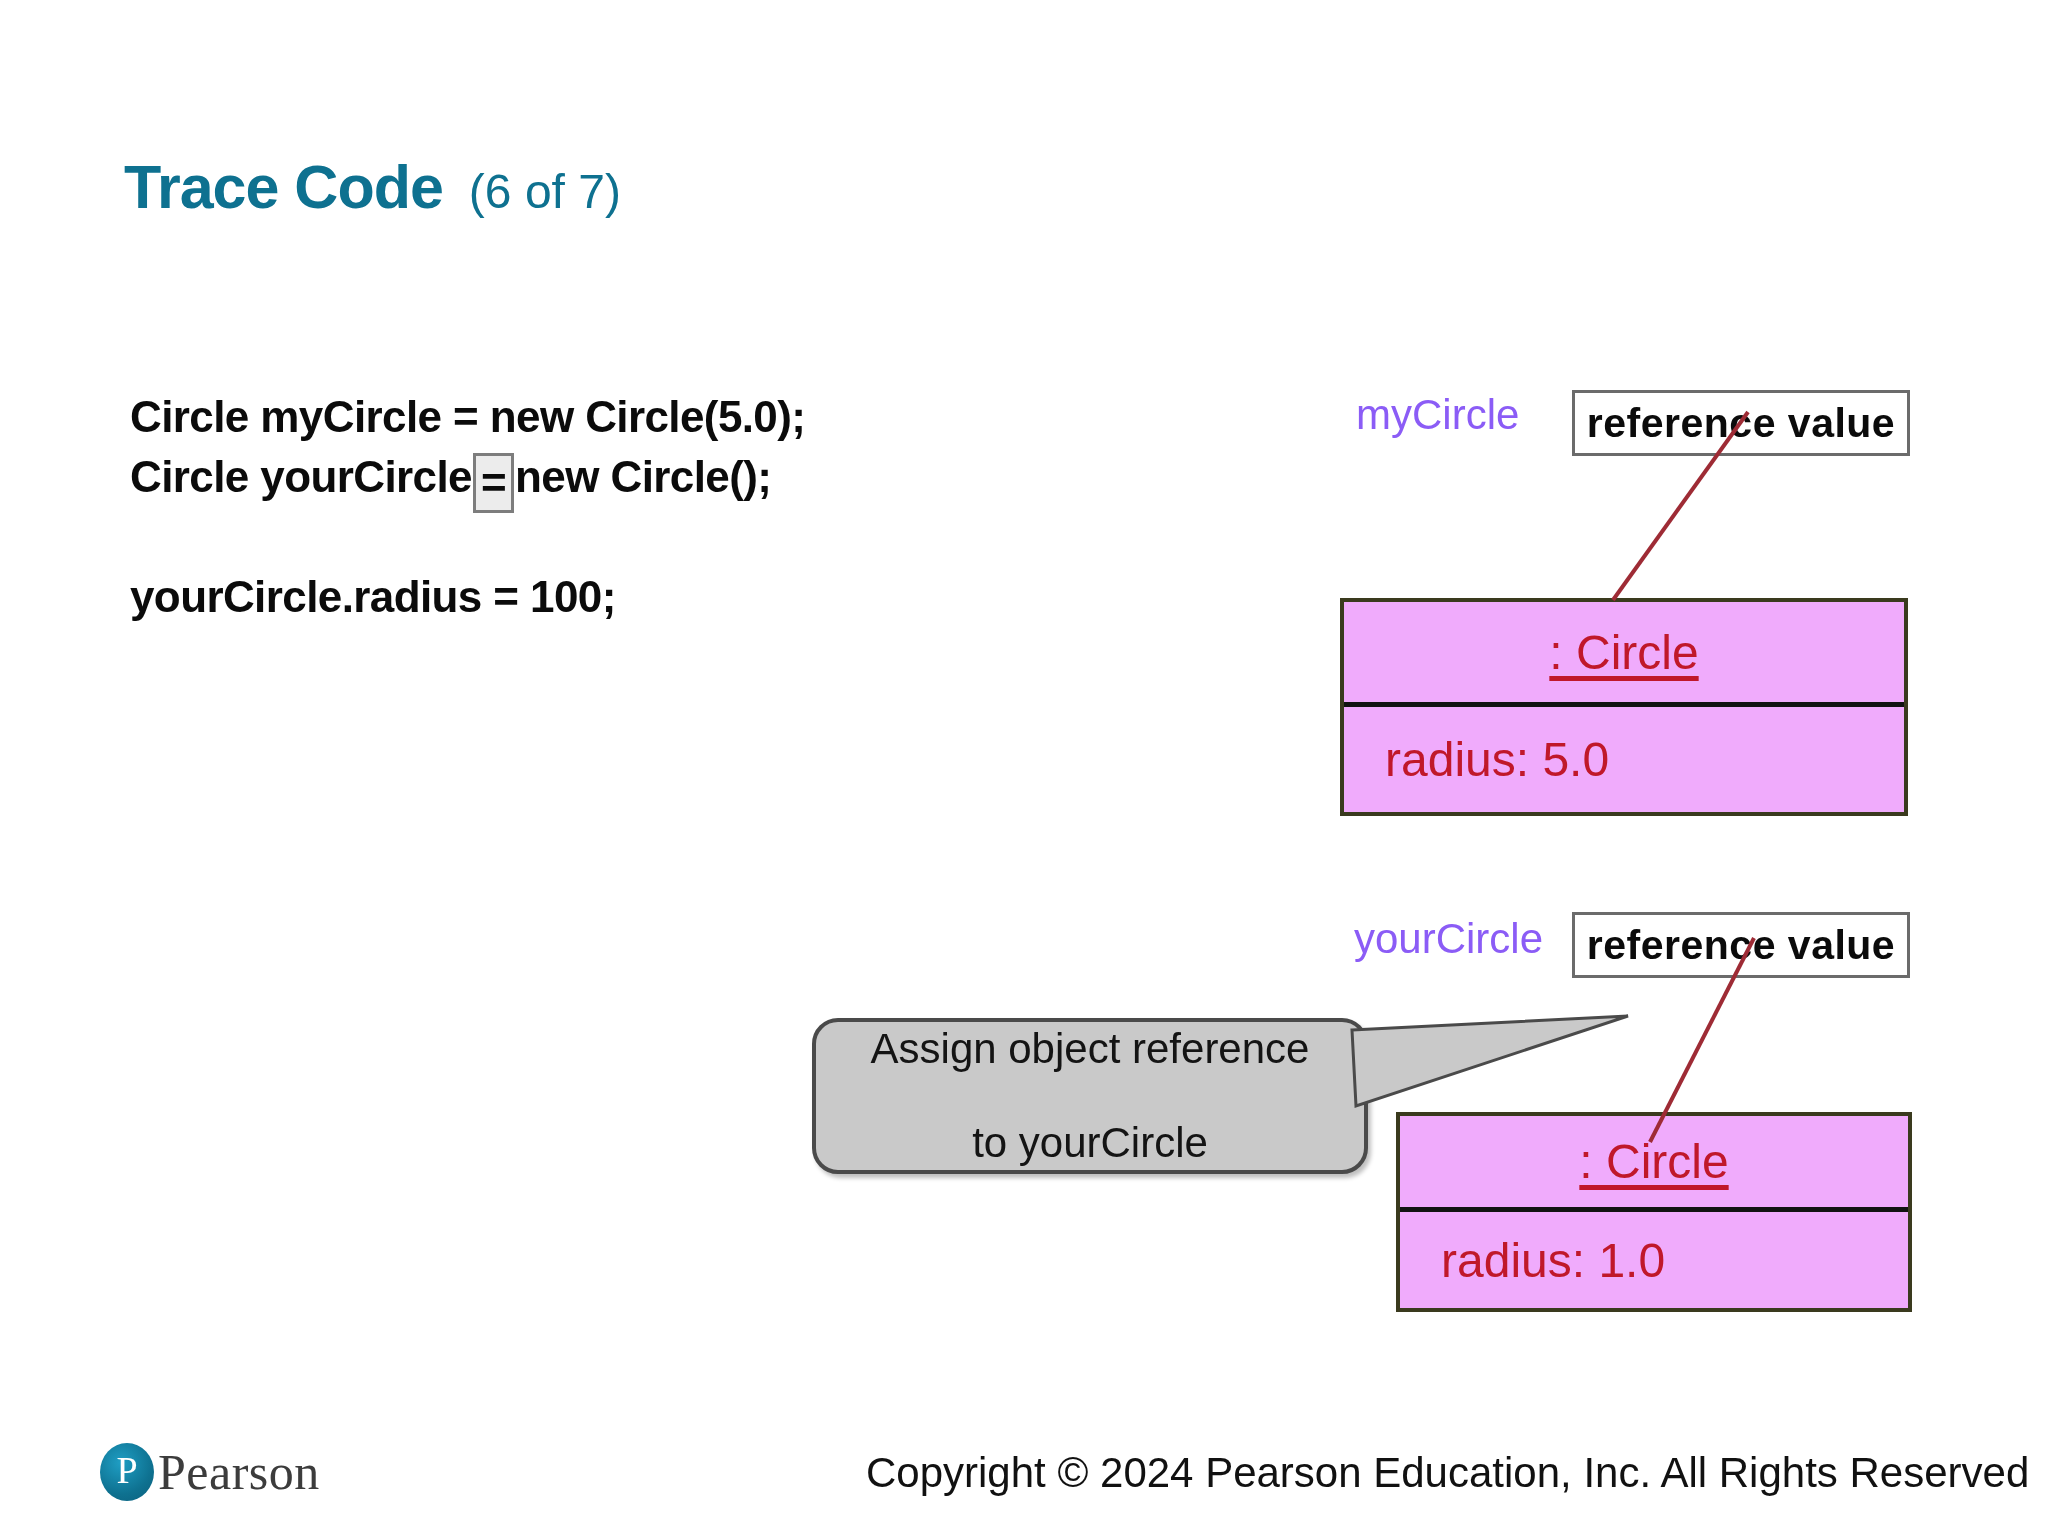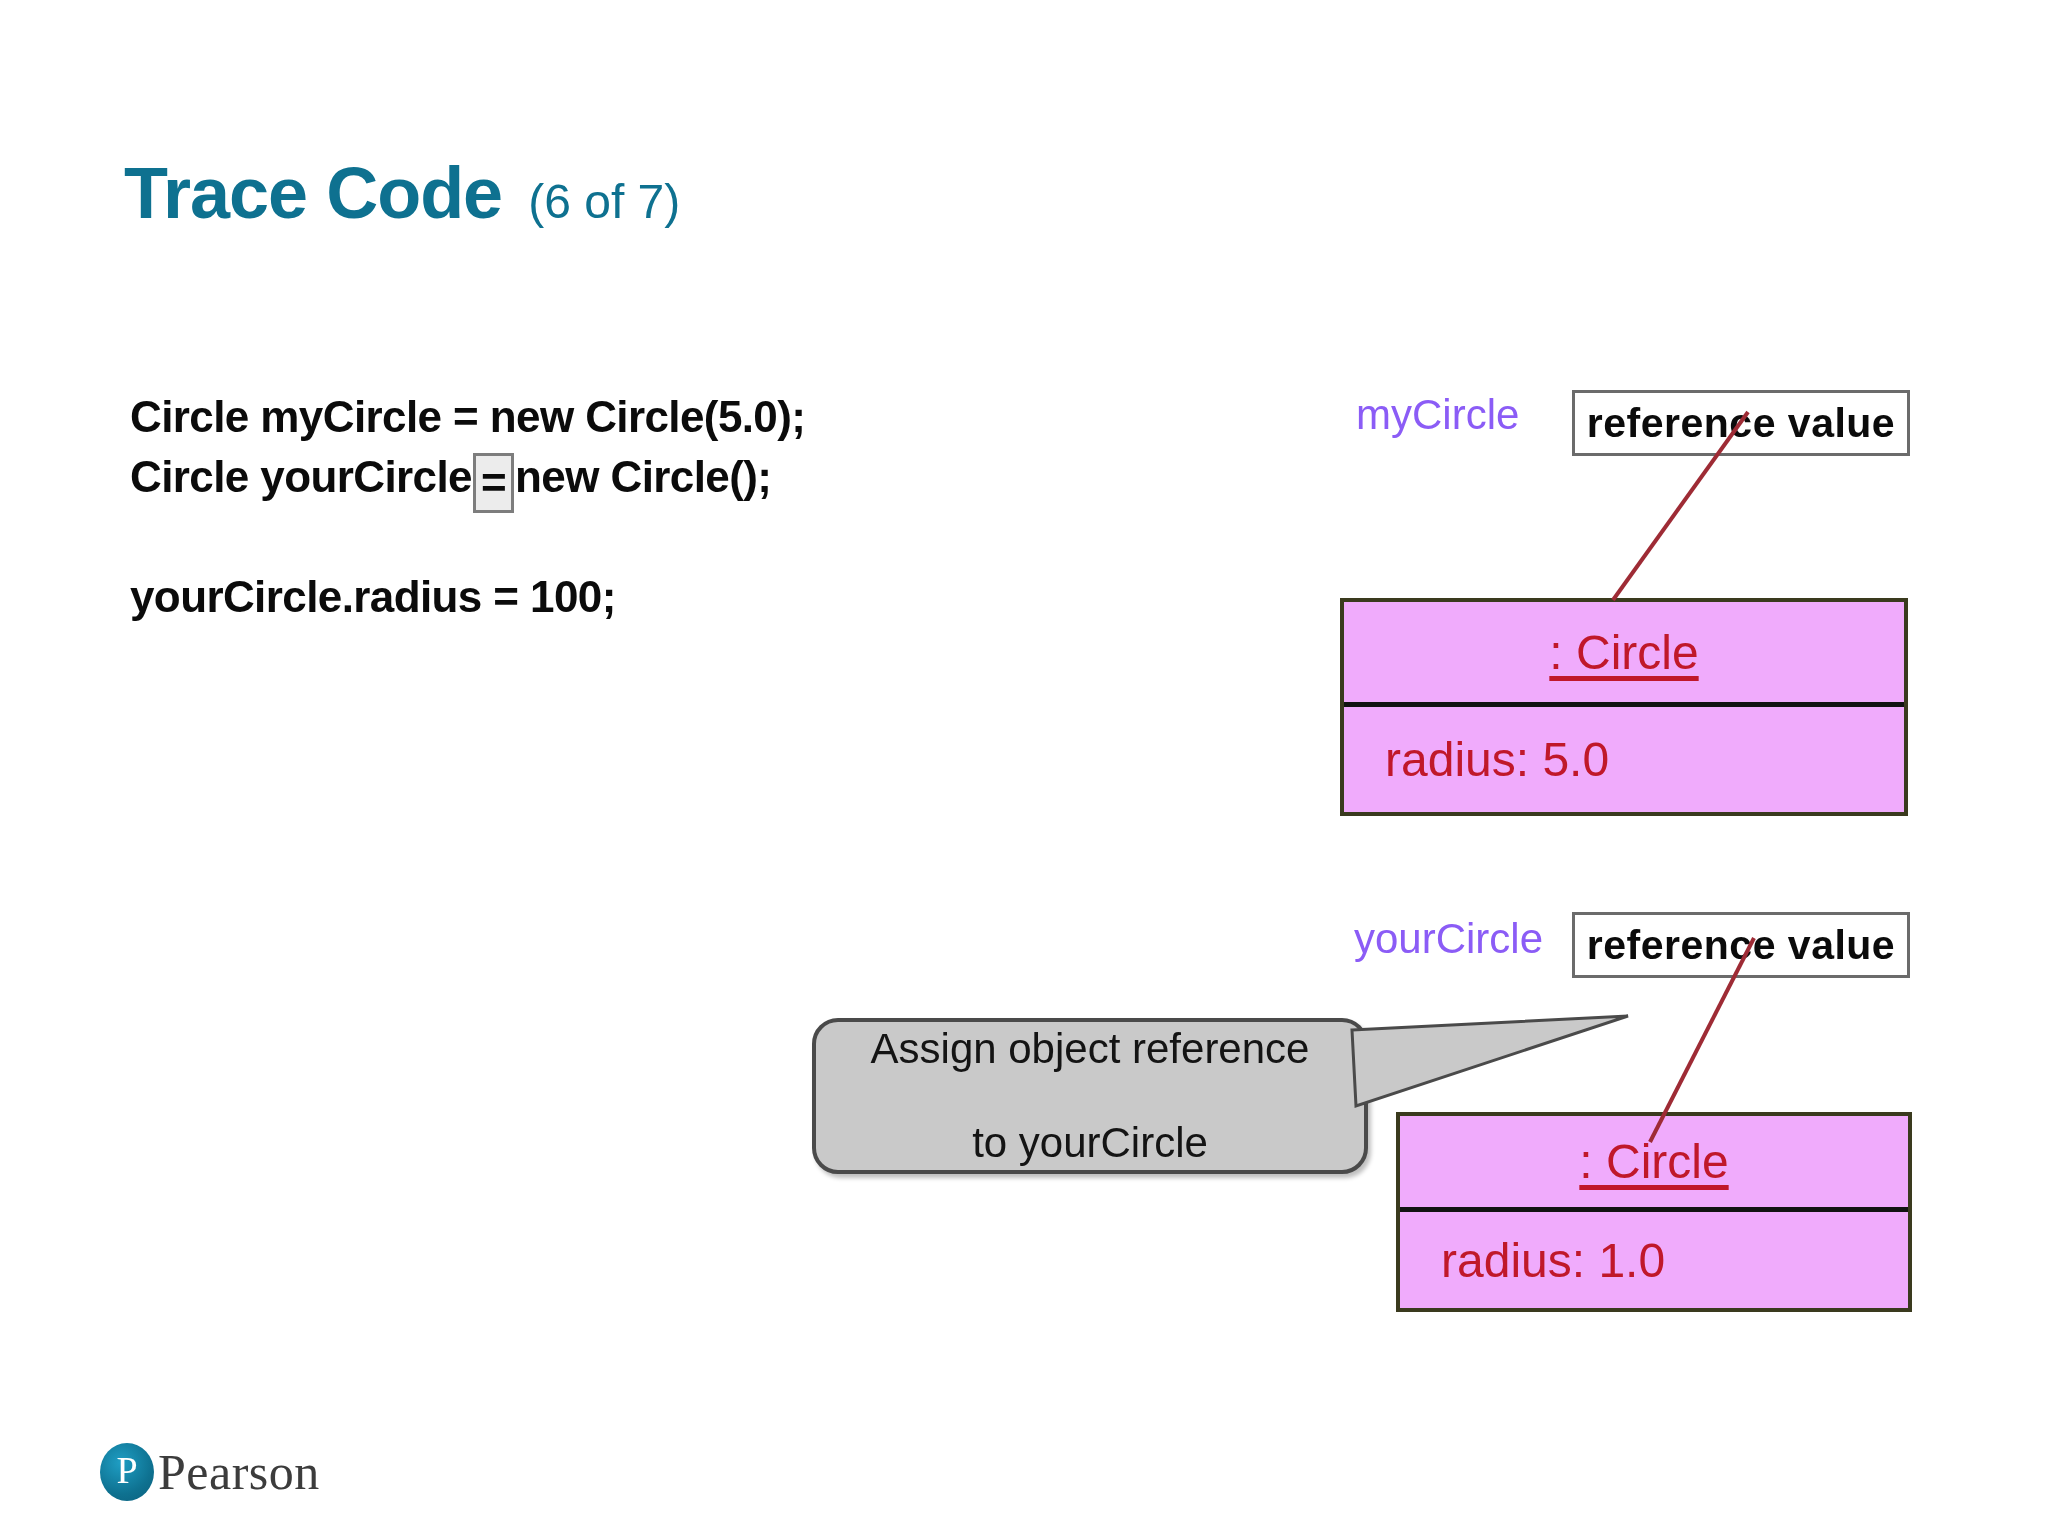--- a/index.html
+++ b/index.html
@@ -6,21 +6,21 @@
   body{
     width:2048px;height:1536px;position:relative;overflow:hidden;
     font-family:"Liberation Sans","DejaVu Sans",sans-serif;
     background:#ffffff;
   }
   .slide{position:absolute;inset:0;background:#fff;}
 
   
   #title-block{position:absolute;left:124px;top:152px;white-space:nowrap;}
   #title-main{
-    font-size:72px;font-weight:bold;color:#0e7190;letter-spacing:-1px;
+    font-size:61px;font-weight:bold;color:#0e7190;letter-spacing:-1px;
     font-family:"Liberation Sans","DejaVu Sans",sans-serif;
   }
   #title-sub{
     font-size:48px;font-weight:normal;color:#0e7190;margin-left:26px;
     font-family:"Liberation Sans","DejaVu Sans",sans-serif;
   }
 
   
   #code-block{position:absolute;left:130px;top:360px;}
   .code-line{
@@ -162,14 +162,15 @@
     <line x1="1748" y1="412" x2="1613" y2="600" stroke="#9e2b35" stroke-width="4"></line>
 
     <line x1="1754" y1="938" x2="1650" y2="1142" stroke="#9e2b35" stroke-width="4"></line>
   </svg>
 
   <div id="footer-logo">
     <div id="pearson-mark">P</div>
     <div id="pearson-word">Pearson</div>
   </div>
 
+  <div id="copyright">Copyright © 2024 Pearson Education, Inc. All Rights Reserved</div>
 
 </div>
 
 </body></html>

